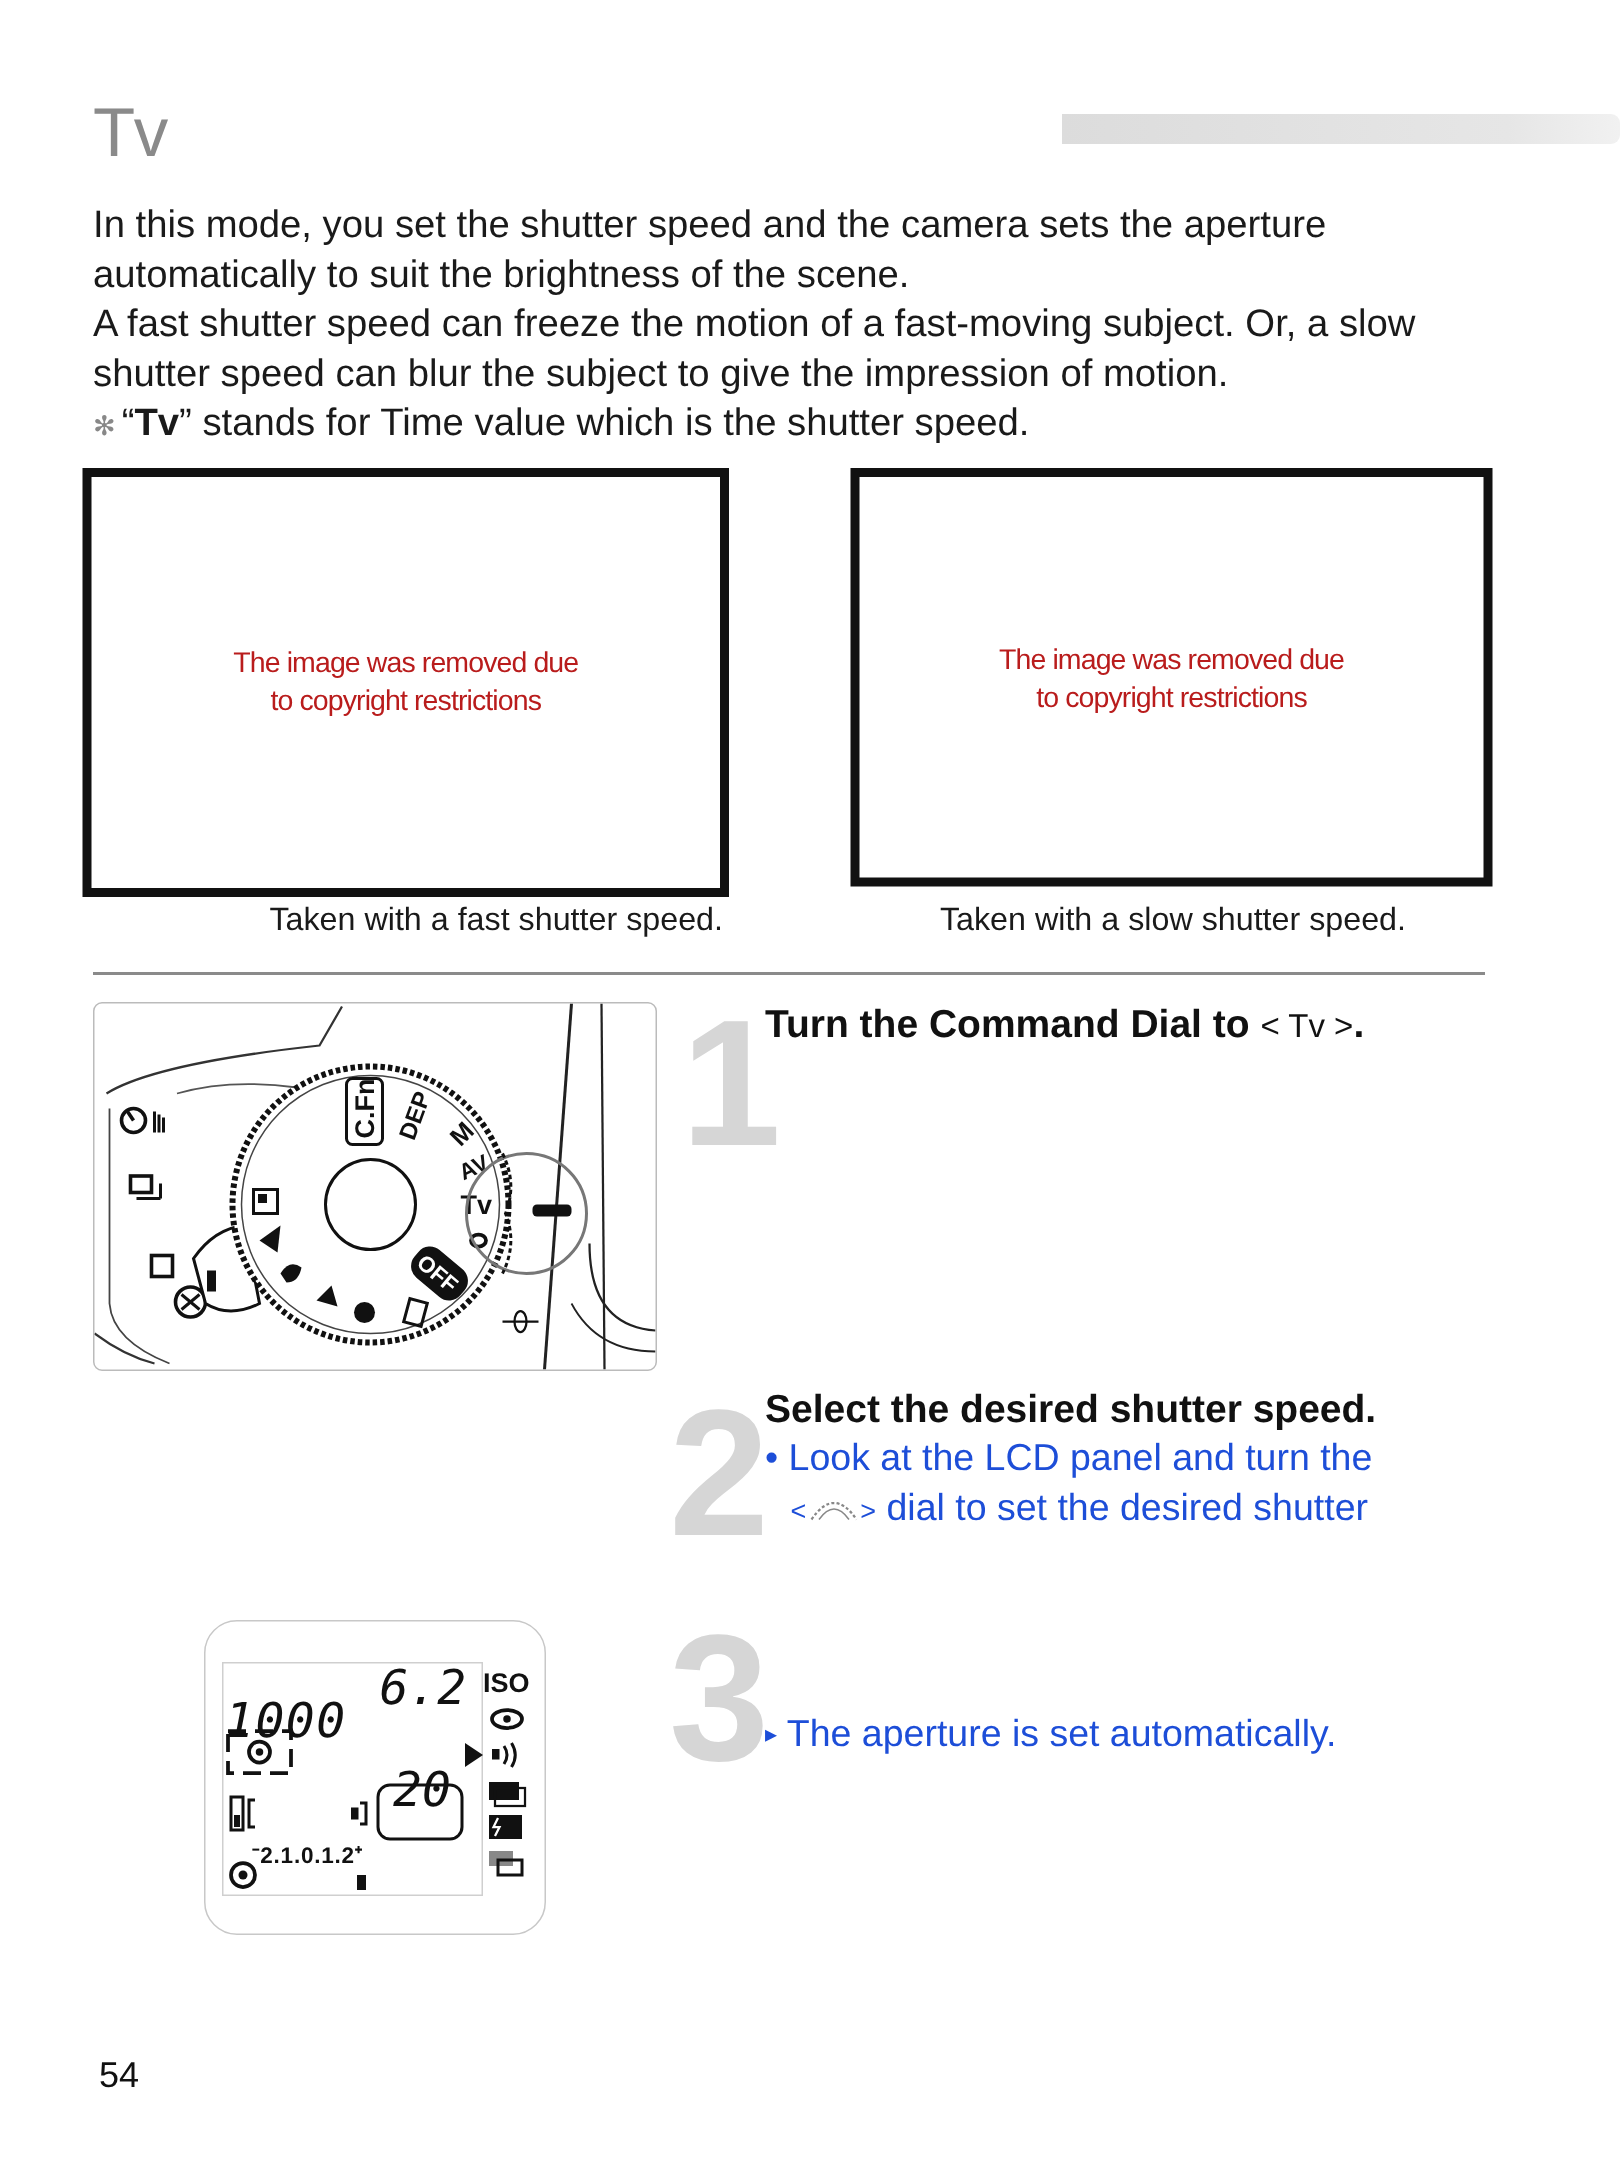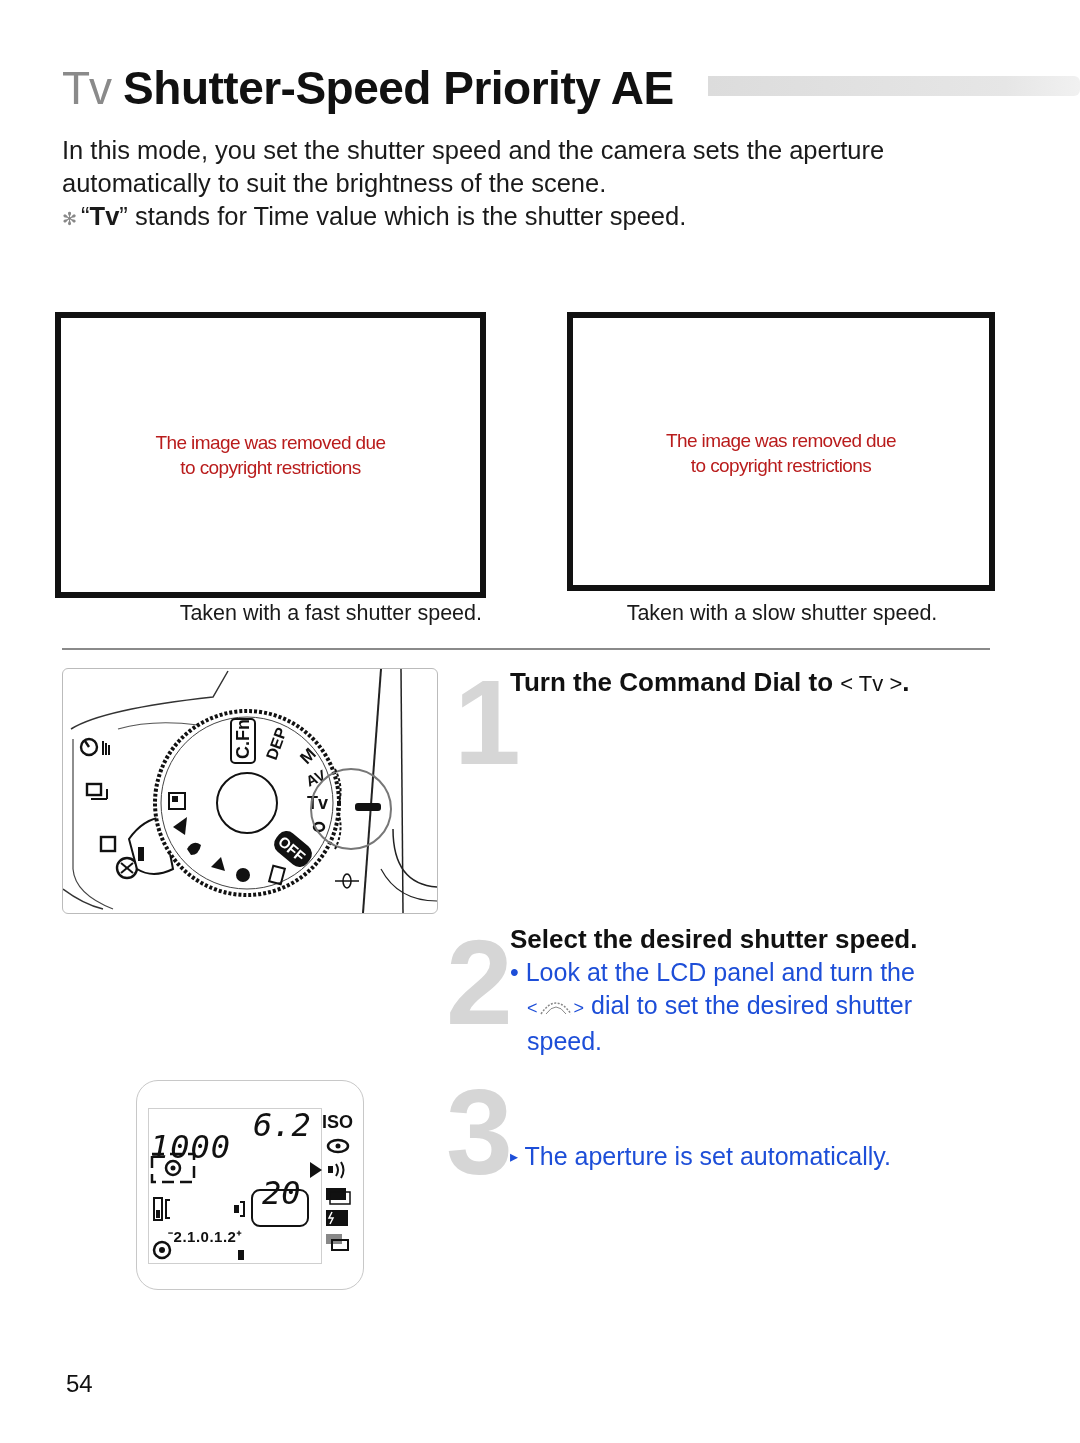--- a/index.html
+++ b/index.html
@@ -48,26 +48,26 @@
   .lcd-inner { left: 148px; top: 1108px; width: 172px; height: 154px;
     border: 1px solid #cfcfcf; background: #fff; }
 
   .page-num { left: 66px; top: 1370px; font-size: 24px; color: #111; }
 </style>
 </head>
 <body>
 
 <div class="abs title-wrap">
   <span class="title-tv">Tv</span>
-  <span class="title-text">Shutter-Speed Priority AE</span>
 </div>
 <div class="abs title-bar"></div>
 
 <div class="abs intro">
   <p>In this mode, you set the shutter speed and the camera sets the aperture automatically to suit the brightness of the scene.</p>
+  <p>A fast shutter speed can freeze the motion of a fast-moving subject. Or, a slow shutter speed can blur the subject to give the impression of motion.</p>
   <p><span class="note-mark">✻</span><span>“</span><span class="note-tv">Tv</span><span>” stands for Time value which is the shutter speed.</span></p>
 </div>
 
 <div class="abs img-box box1">
   <div class="removed" style="top:112px;">
     <div>The image was removed due</div>
     <div>to copyright restrictions</div>
   </div>
 </div>
 <div class="abs caption" style="left:62px; top:601px; width:420px;text-align:right;">Taken with a fast shutter speed.</div>
@@ -151,21 +151,20 @@
 <div class="abs step-head" style="left:510px; top:665px; white-space:nowrap;"><span>Turn the Command Dial to </span><span class="tv-inline">&lt; Tv &gt;</span><span>.</span></div>
 
 <div class="abs step-num" style="left:446px; top:922px;">2</div>
 <div class="abs step-head" style="left:510px; top:922px; white-space:nowrap;">Select the desired shutter speed.</div>
 <div class="abs step-bullet" style="left:510px; top:956px; width:480px;">
   <div><span>•</span> <span>Look at the LCD panel and turn the</span></div>
   <div style="padding-left:17px;"><span style="font-size:18px;">&lt;</span><svg width="36" height="20" viewBox="0 0 36 20" style="vertical-align:-2px;">
         <path d="M3 18 Q18 -4 33 18" fill="none" stroke="#888" stroke-width="1.5" stroke-dasharray="2 1.5"></path>
         <path d="M8 18 Q18 4 28 18" fill="none" stroke="#888" stroke-width="1"></path>
       </svg><span style="font-size:18px;">&gt;</span><span> dial to set the desired shutter</span></div>
-  <div style="padding-left:17px;">speed.</div>
 </div>
 
 <div class="abs step-num" style="left:446px; top:1072px;">3</div>
 <div class="abs step-head" style="left:510px; top:1071px; white-space:nowrap;">
 </div>
 <div class="abs step-bullet" style="left:510px; top:1140px; white-space:nowrap;"><span style="font-size:16px;vertical-align:3px;">▸</span> <span>The aperture is set automatically.</span></div>
 
 <div class="abs lcd-outer"></div>
 <div class="abs lcd-inner"></div>
 <div class="abs" style="left:150px; top:1128px; font-family:'DejaVu Sans Mono', monospace; font-size:32px; font-style:italic; color:#111; letter-spacing:1px;">1000</div>

